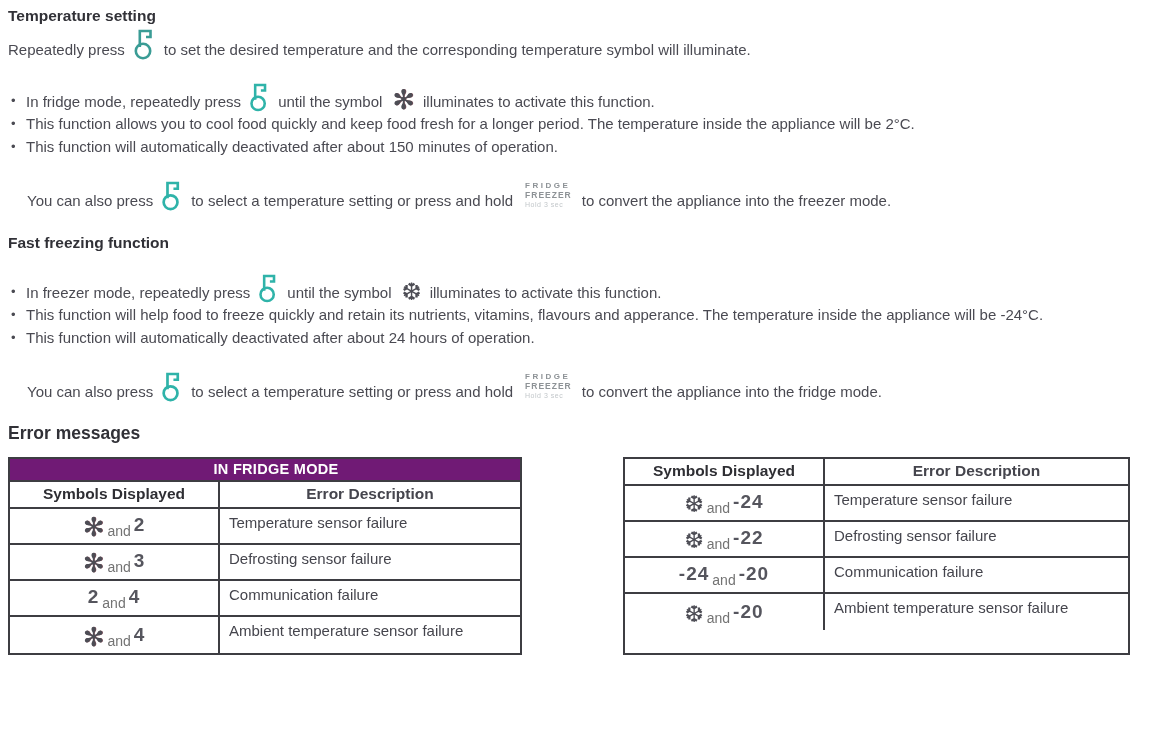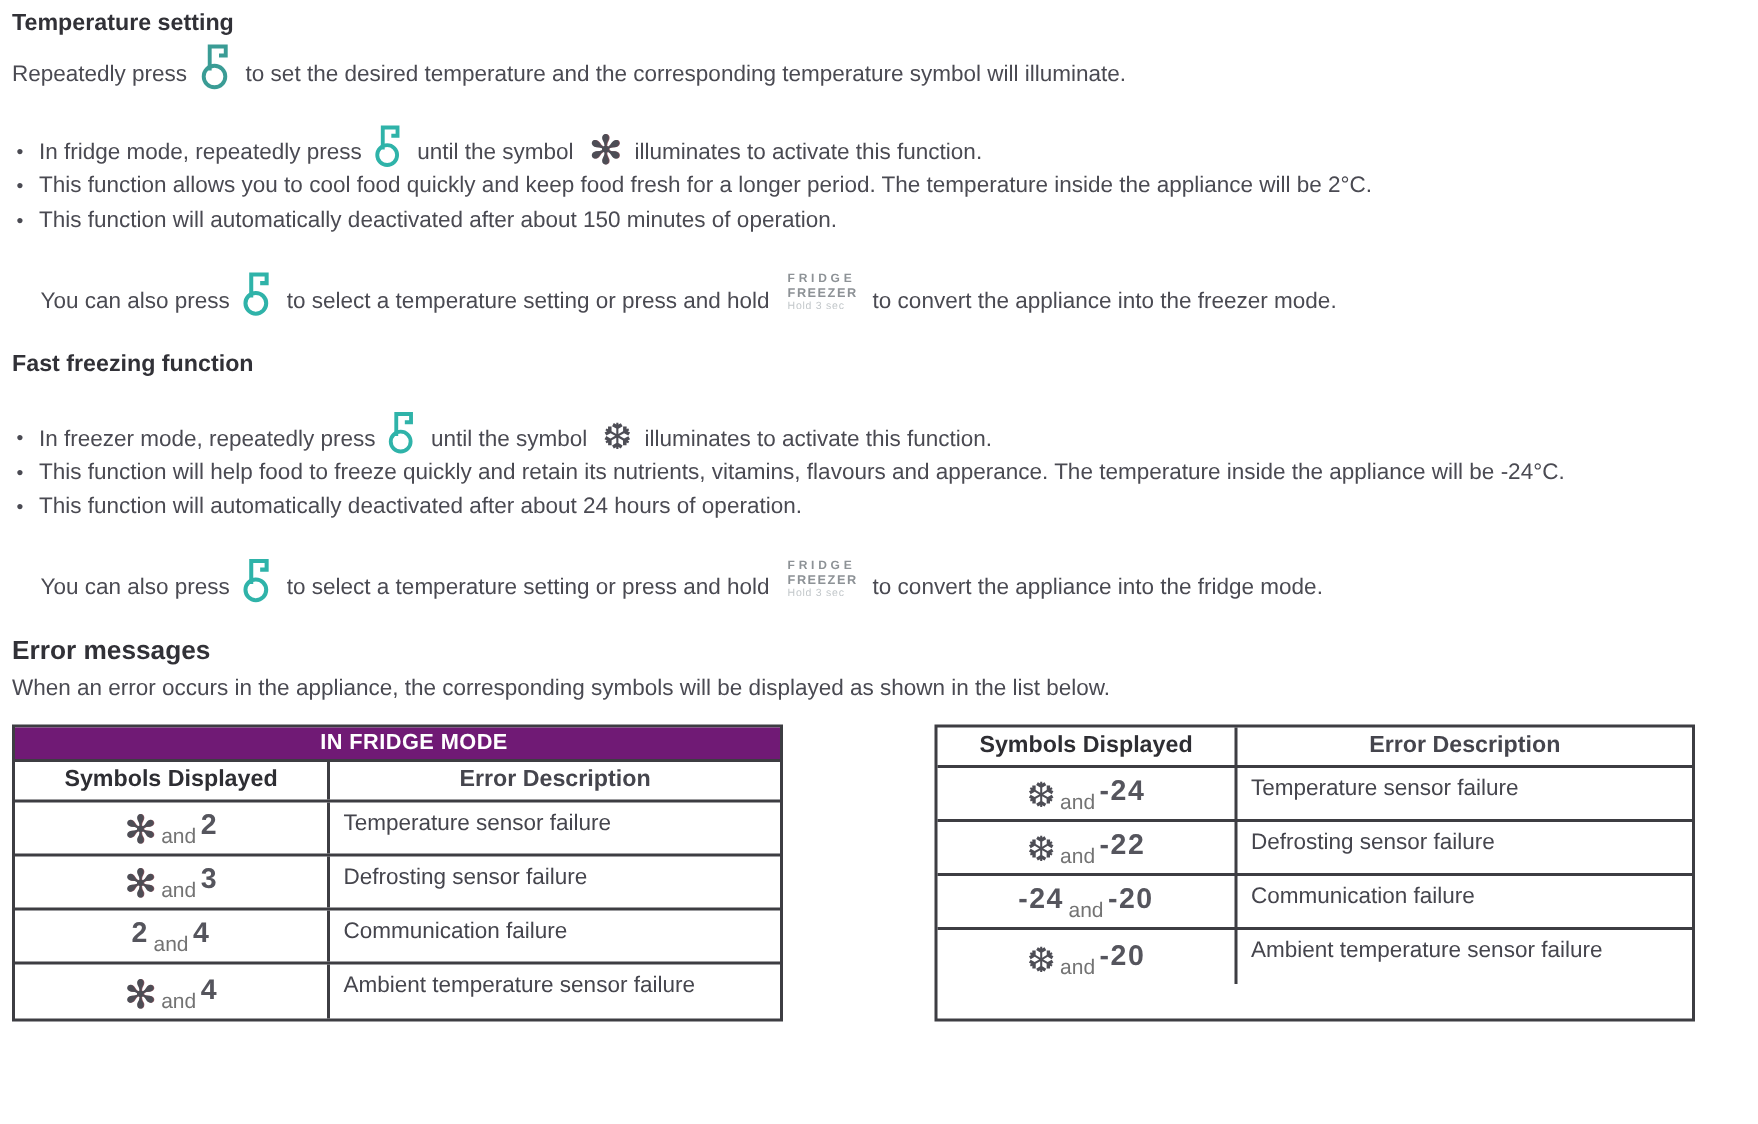--- a/index.html
+++ b/index.html
@@ -169,21 +169,20 @@
     <span>to select a temperature setting or press and hold</span>
     <span class="ff-button">
       <div class="ff1">FRIDGE</div>
       <div class="ff2">FREEZER</div>
       <div class="ff3">Hold 3 sec</div>
     </span>
     <span>to convert the appliance into the fridge mode.</span>
   </div>
 
   <div class="h-big" style="margin-top:20px;">Error messages</div>
-  <div class="err-intro">When an error occurs in the appliance, the corresponding symbols will be displayed as shown in the list below.</div>
 
   <div class="tables-wrap">
 
     <div class="etable etable-left">
       <div class="etable-title">IN FRIDGE MODE</div>
       <div class="etable-head">
         <div class="col-sym">Symbols Displayed</div>
         <div class="col-desc" style="padding:2px 0 3px 0; text-align:center;">Error Description</div>
       </div>
       <div class="etable-row">

